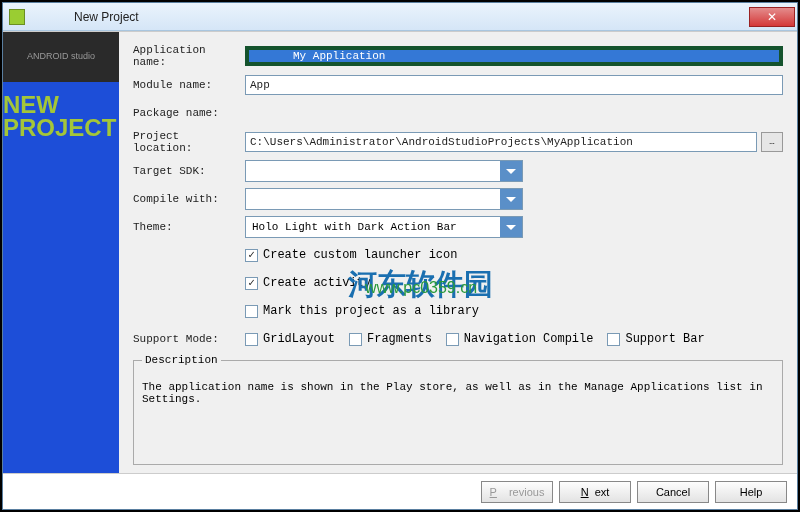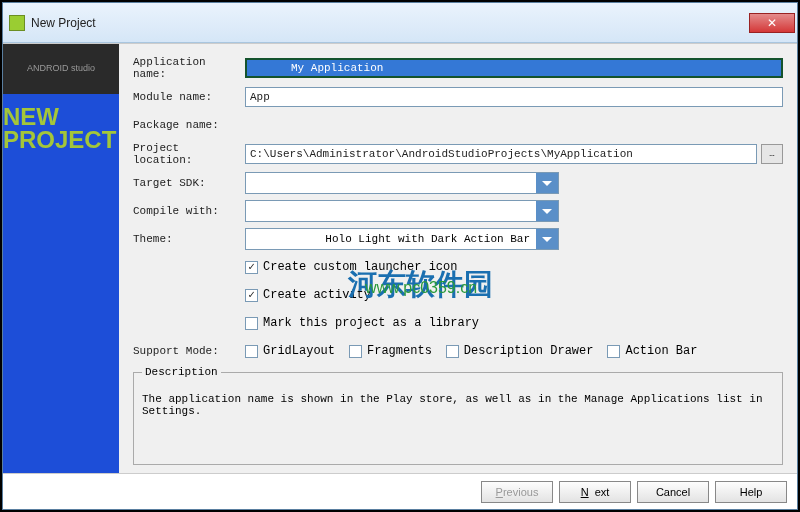--- a/index.html
+++ b/index.html
@@ -1,35 +1,35 @@
 <!DOCTYPE html>
 <html><head>
 <meta charset="utf-8">
 <style>
 * { box-sizing: border-box; margin: 0; padding: 0; }
 body { background: #000; font-family: "Courier New", monospace; font-size: 12px; }
 .wrap { width: 800px; height: 512px; background: #000; padding: 2px; }
 .win { width: 796px; height: 508px; background: #fff; border: 1px solid #5a7fa0; display: flex; flex-direction: column; }
-.titlebar { height: 40px; background: linear-gradient(#eaf3fc,#d5e6f7); display: flex; align-items: center; padding: 0 2px 0 6px; border-bottom: 1px solid #a9c6df; }
+.titlebar { height: 28px; background: linear-gradient(#eaf3fc,#d5e6f7); display: flex; align-items: center; padding: 0 2px 0 6px; border-bottom: 1px solid #a9c6df; gap: 43px; }
 .tb-icon { width: 16px; height: 16px; background: #9acd32; border: 1px solid #6b8e23; margin-right: 6px; }
 .tb-title { flex: 1; color: #222; font-family: Tahoma, sans-serif; font-size: 12px; }
 .close { width: 46px; height: 20px; background: linear-gradient(#e48c8c,#d43838); border: 1px solid #922; color: #fff; display: flex; align-items: center; justify-content: center; font-family: sans-serif; }
 .body { flex: 1; display: flex; background: #f0f0f0; border-top: 1px solid #ccc; }
 .side { width: 116px; background: #1d4ed8; padding: 0; }
 .logo { height: 50px; background: #2a2a2a; margin-bottom: 12px; display: flex; align-items: center; justify-content: center; color: #888; font-size: 10px; font-family: sans-serif; }
 .logo-txt { color:#999; font-size:9px; line-height:1.1; }
 .np { font-family: Arial, sans-serif; font-weight: bold; font-size: 24px; line-height: 0.95; color: #a4c639; }
 .np span { display: block; }
 .main { flex: 1; padding: 12px 14px 8px 14px; display: flex; flex-direction: column; border-radius: 13px; }
 .row { display: flex; align-items: center; margin-bottom: 6px; min-height: 22px; }
 .lbl { width: 112px; color: #222; font-size: 11px; font-family: "Courier New", monospace; }
 .inp { flex: 1; height: 20px; border: 1px solid #7a9ab5; background: #fff; padding: 0 4px; font-family: "Courier New", monospace; font-size: 11px; color: #222; }
-.inp.sel { background: #3478d6; color: #fff; border: 2px solid #14532d; padding-left: 44px; }
+.inp.sel { background: #3478d6; color: #fff; border: 4px solid #14532d; padding-left: 44px; }
 .browse { width: 22px; height: 20px; background: #e6e6e6; border: 1px solid #999; margin-left: 4px; font-size: 9px; display:flex; align-items:center; justify-content:center; }
-.dd { width: 314px; height: 22px; border: 1px solid #7a9ab5; background: #fff; display: flex; align-items: center; text-align: right; }
+.dd { width: 278px; height: 22px; border: 1px solid #7a9ab5; background: #fff; display: flex; align-items: center; }
 .dd-txt { flex: 1; padding: 0 6px; font-size: 11px; font-family: "Courier New", monospace; }
 .dd-arr { width: 22px; height: 100%; background: #5a8fc8; display: flex; align-items: center; justify-content: center; }
 .dd-arr::after { content: ""; border: 5px solid transparent; border-top: 5px solid #fff; margin-top: 5px; }
 .ck { display: flex; align-items: center; margin-right: 14px; }
 .box { width: 13px; height: 13px; border: 1px solid #7a9ab5; background: #fff; margin-right: 5px; display: flex; align-items: center; justify-content: center; color: #222; font-size: 11px; line-height: 1; }
 .desc { border: 1px solid #aaa; flex: 1; padding: 20px 8px; background: #f0f0f0; margin-top: 4px; position:relative; }
 .desc-h { position:absolute; top:-7px; left:8px; background:#f0f0f0; padding:0 3px; font-size:11px; }
 .btns { height: 36px; display: flex; justify-content: flex-end; align-items: center; padding: 0 10px; gap: 6px; border-top: 1px solid #ccc; }
 .btn { min-width: 72px; height: 22px; border: 1px solid #888; background: linear-gradient(#fdfdfd,#e3e3e3); font-family: Tahoma, sans-serif; font-size: 11px; display: flex; align-items:center; justify-content:center; }
 .btn.dis { color: #999; }
@@ -123,37 +123,37 @@
         <div class="ck">
               <div class="box"></div>
               <span>GridLayout</span>
             </div>
         <div class="ck">
               <div class="box"></div>
               <span>Fragments</span>
             </div>
         <div class="ck">
               <div class="box"></div>
-              <span>Description Drawer</span>
+              <span>Navigation Compile</span>
             </div>
         <div class="ck">
               <div class="box"></div>
-              <span>Action Bar</span>
+              <span>Support Bar</span>
             </div>
       </div>
       <div class="desc">
         <div class="desc-h">Description</div>
         <div style="font-size:11px;">The application name is shown in the Play store, as well as in the Manage Applications list in Settings.</div>
       </div>
     </div>
   </div>
   <div class="btns">
     <div class="btn dis">
           <u>P</u>
-          <span style="margin-left:-6px;padding-left:6px;">revious</span>
+          <span style="margin-left:-6px;padding-left:18px;">revious</span>
         </div>
     <div class="btn">
           <u>N</u>
           <span style="margin-left:-6px;padding-left:12px;">ext</span>
         </div>
     <div class="btn">Cancel</div>
     <div class="btn">Help</div>
   </div>
 
   <div class="wm wm1">河东软件园</div>

